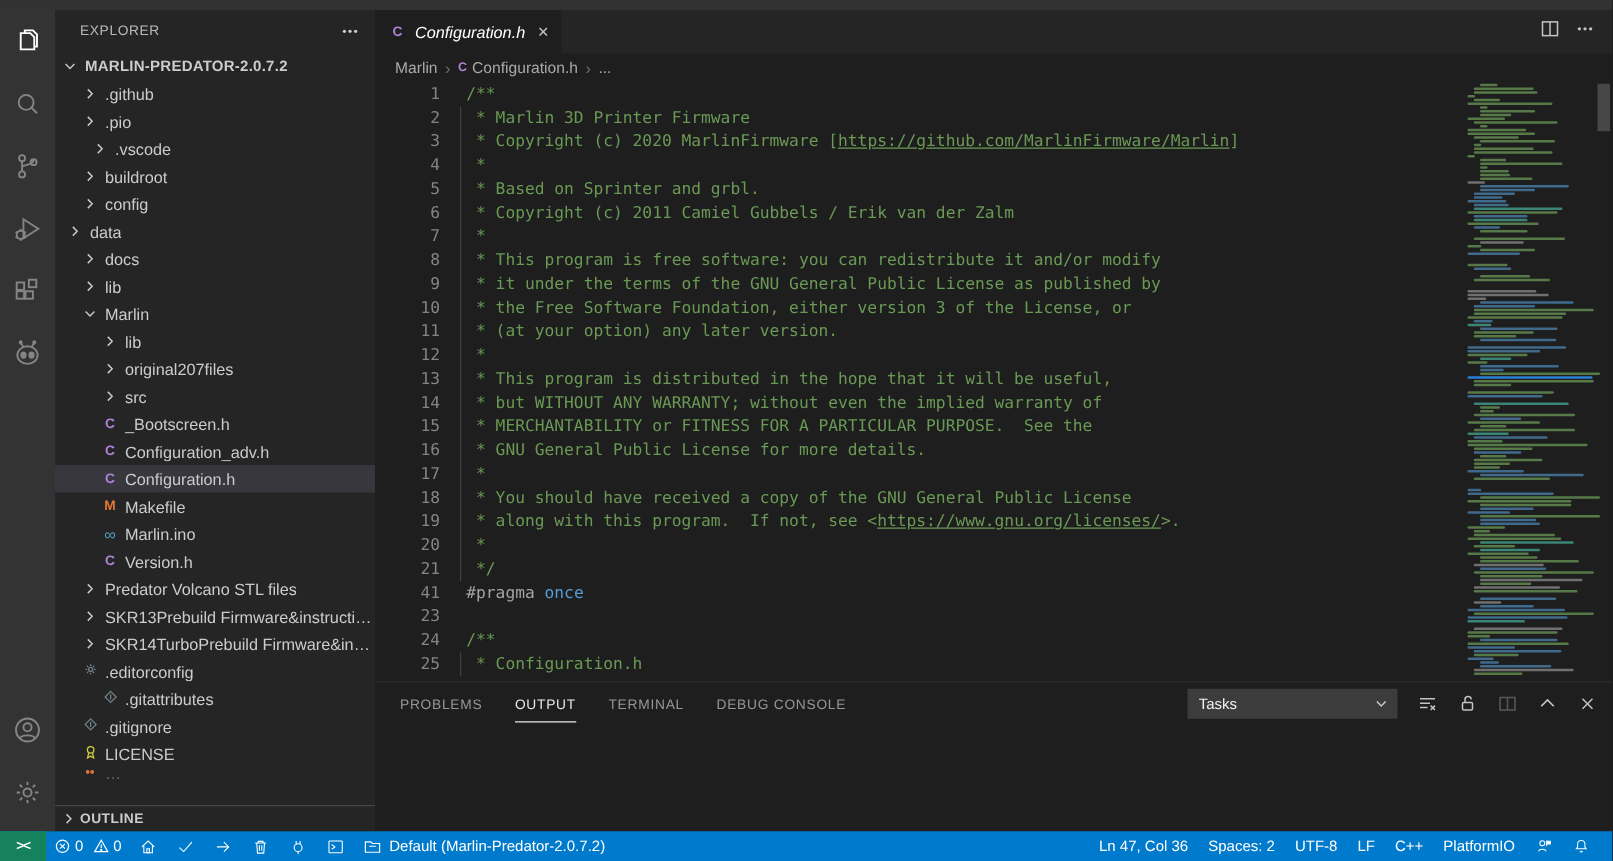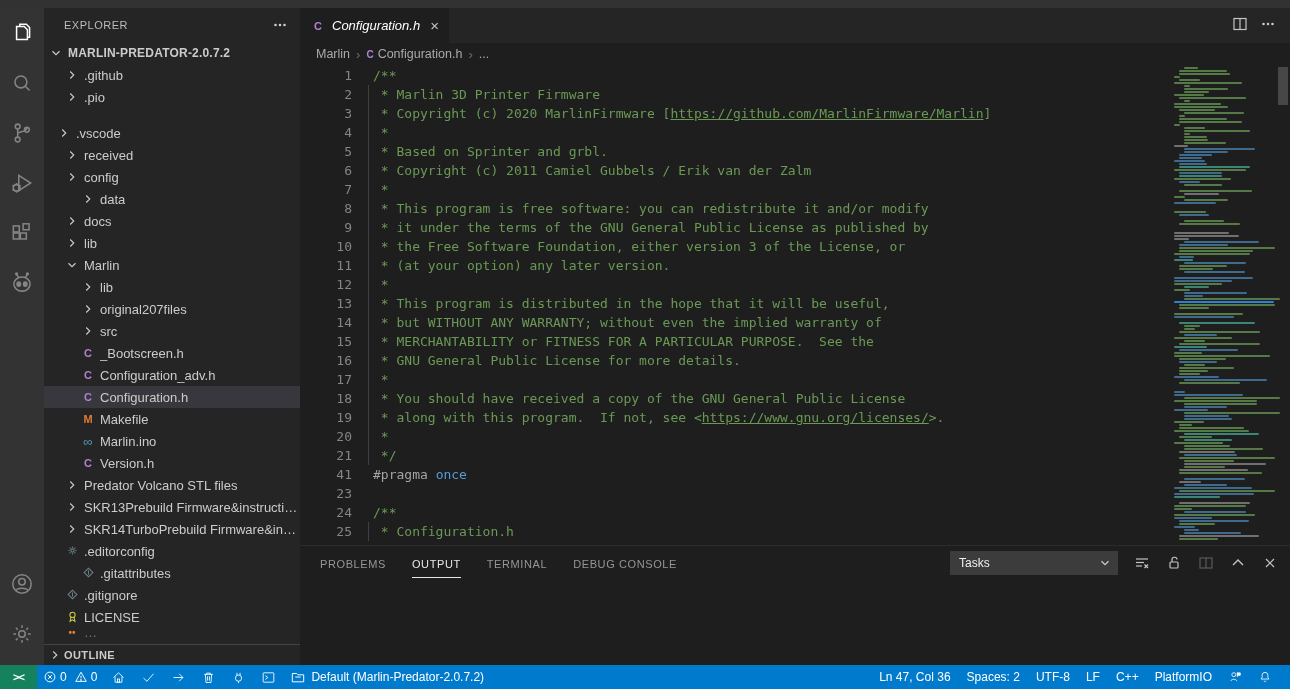--- a/index.html
+++ b/index.html
@@ -218,45 +218,45 @@
             <span class="label">.github</span>
           </div>
           <div class="trow" style="padding-left: 20px;">
             <span class="slot chev">
               <svg viewBox="0 0 16 16" fill="none" stroke-width="1.3">
                 <polyline points="6,4 10,8 6,12"></polyline>
               </svg>
             </span>
             <span class="label">.pio</span>
           </div>
-          <div class="trow" style="padding-left: 12px; margin-top: 14px;">
+          <div class="trow" style="padding-left: 28px;">
             <span class="slot chev">
               <svg viewBox="0 0 16 16" fill="none" stroke-width="1.3">
                 <polyline points="6,4 10,8 6,12"></polyline>
               </svg>
             </span>
             <span class="label">.vscode</span>
           </div>
           <div class="trow" style="padding-left: 20px;">
             <span class="slot chev">
               <svg viewBox="0 0 16 16" fill="none" stroke-width="1.3">
                 <polyline points="6,4 10,8 6,12"></polyline>
               </svg>
             </span>
-            <span class="label">received</span>
+            <span class="label">buildroot</span>
           </div>
           <div class="trow" style="padding-left: 20px;">
             <span class="slot chev">
               <svg viewBox="0 0 16 16" fill="none" stroke-width="1.3">
                 <polyline points="6,4 10,8 6,12"></polyline>
               </svg>
             </span>
             <span class="label">config</span>
           </div>
-          <div class="trow" style="padding-left: 36px; text-align: center;">
+          <div class="trow" style="padding-left: 8px; text-align: center;">
             <span class="slot chev">
               <svg viewBox="0 0 16 16" fill="none" stroke-width="1.3">
                 <polyline points="6,4 10,8 6,12"></polyline>
               </svg>
             </span>
             <span class="label">data</span>
           </div>
           <div class="trow" style="padding-left: 20px;">
             <span class="slot chev">
               <svg viewBox="0 0 16 16" fill="none" stroke-width="1.3">

